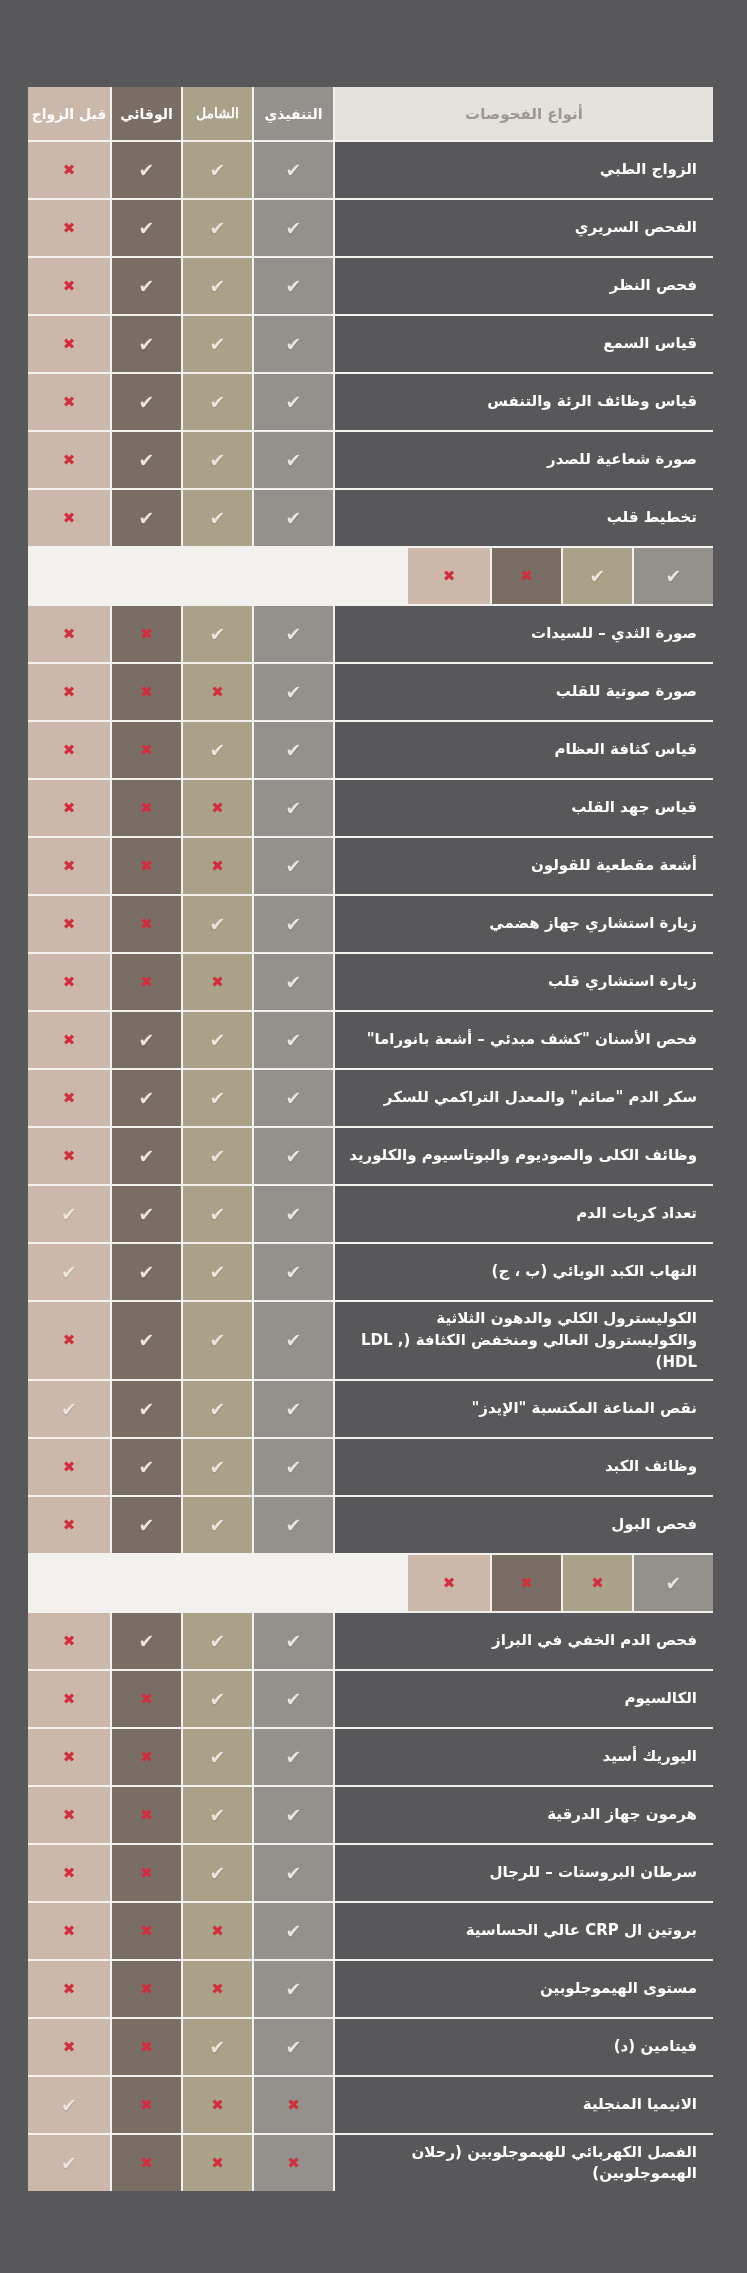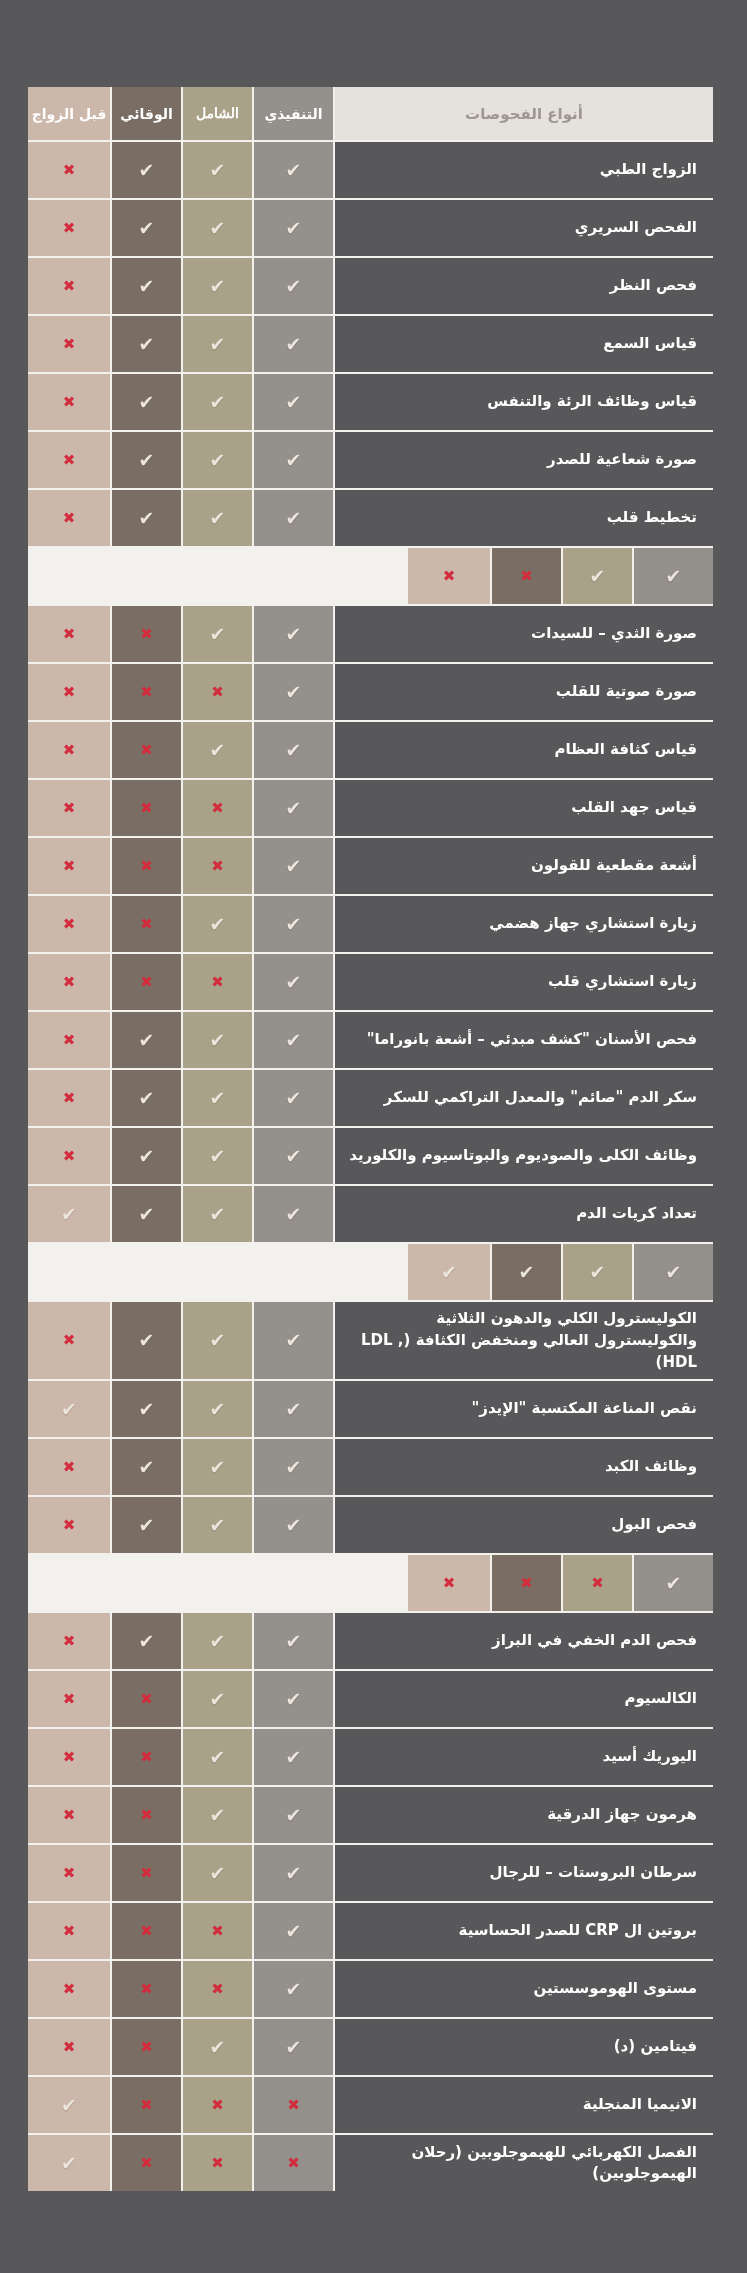--- a/index.html
+++ b/index.html
@@ -377,20 +377,21 @@
           <span class="mark check">✔</span>
         </div>
         <div class="cell mark-cell col-2" style="background: rgb(122, 110, 100);">
           <span class="mark check">✔</span>
         </div>
         <div class="cell mark-cell col-3" style="background: rgb(204, 183, 171);">
           <span class="mark check">✔</span>
         </div>
       </div>
       <div class="row">
+        <div class="cell label-cell">التهاب الكبد الوبائي (ب ، ج)</div>
         <div class="cell mark-cell col-0" style="background: rgb(148, 144, 140);">
           <span class="mark check">✔</span>
         </div>
         <div class="cell mark-cell col-1" style="background: rgb(169, 162, 137);">
           <span class="mark check">✔</span>
         </div>
         <div class="cell mark-cell col-2" style="background: rgb(122, 110, 100);">
           <span class="mark check">✔</span>
         </div>
         <div class="cell mark-cell col-3" style="background: rgb(204, 183, 171);">
@@ -540,36 +541,36 @@
           <span class="mark check">✔</span>
         </div>
         <div class="cell mark-cell col-2" style="background: rgb(122, 110, 100);">
           <span class="mark cross">✖</span>
         </div>
         <div class="cell mark-cell col-3" style="background: rgb(204, 183, 171);">
           <span class="mark cross">✖</span>
         </div>
       </div>
       <div class="row">
-        <div class="cell label-cell">بروتين ال CRP للصدر الحساسية</div>
-        <div class="cell mark-cell col-0" style="background: rgb(148, 144, 140);">
-          <span class="mark check">✔</span>
-        </div>
-        <div class="cell mark-cell col-1" style="background: rgb(169, 162, 137);">
-          <span class="mark cross">✖</span>
-        </div>
-        <div class="cell mark-cell col-2" style="background: rgb(122, 110, 100);">
-          <span class="mark cross">✖</span>
-        </div>
-        <div class="cell mark-cell col-3" style="background: rgb(204, 183, 171);">
-          <span class="mark cross">✖</span>
-        </div>
-      </div>
-      <div class="row">
-        <div class="cell label-cell">مستوى الهوموسستين</div>
+        <div class="cell label-cell">بروتين ال CRP عالي الحساسية</div>
+        <div class="cell mark-cell col-0" style="background: rgb(148, 144, 140);">
+          <span class="mark check">✔</span>
+        </div>
+        <div class="cell mark-cell col-1" style="background: rgb(169, 162, 137);">
+          <span class="mark cross">✖</span>
+        </div>
+        <div class="cell mark-cell col-2" style="background: rgb(122, 110, 100);">
+          <span class="mark cross">✖</span>
+        </div>
+        <div class="cell mark-cell col-3" style="background: rgb(204, 183, 171);">
+          <span class="mark cross">✖</span>
+        </div>
+      </div>
+      <div class="row">
+        <div class="cell label-cell">مستوى الهيموجلوبين</div>
         <div class="cell mark-cell col-0" style="background: rgb(148, 144, 140);">
           <span class="mark check">✔</span>
         </div>
         <div class="cell mark-cell col-1" style="background: rgb(169, 162, 137);">
           <span class="mark cross">✖</span>
         </div>
         <div class="cell mark-cell col-2" style="background: rgb(122, 110, 100);">
           <span class="mark cross">✖</span>
         </div>
         <div class="cell mark-cell col-3" style="background: rgb(204, 183, 171);">

